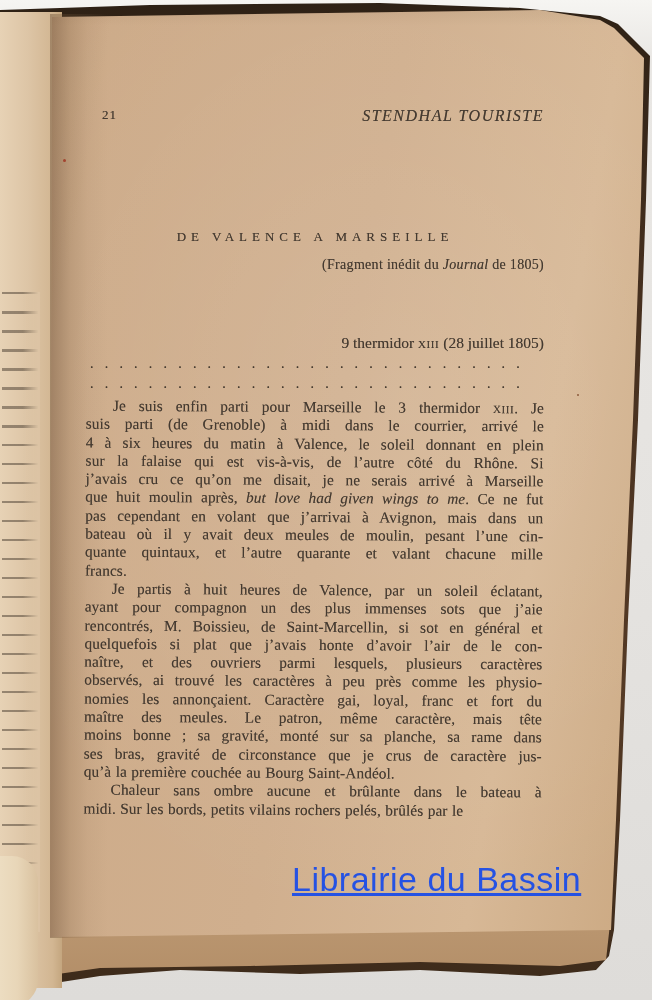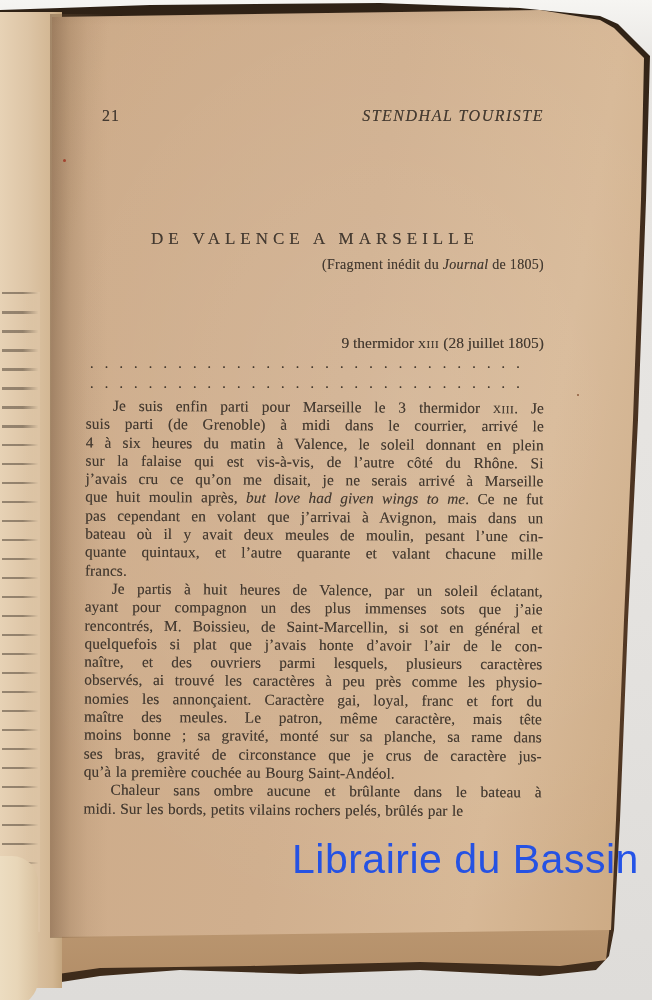--- a/index.html
+++ b/index.html
@@ -54,45 +54,45 @@
     background:linear-gradient(90deg,rgba(96,68,44,.42) 0,rgba(124,94,64,.22) 35%,rgba(150,120,90,.10) 65%,rgba(150,120,90,0) 100%);
   }
   .speck1{left:63px;top:159px;width:3px;height:3px;border-radius:50%;background:#a3442f;z-index:8;}
   .speck2{left:577px;top:394px;width:2px;height:2px;border-radius:50%;background:#8c5b3c;z-index:8;}
 
   
   .print{color:#443a31;z-index:9;text-shadow:0 0 .5px rgba(64,52,40,.55);}
   .header-row{
     left:86px;top:107px;width:458px;display:flex;justify-content:space-between;align-items:flex-start;
   }
-  .pagenum{font-size:16px;letter-spacing:1px;padding-left:16px;font-family:Liberation Serif, serif;}
+  .pagenum{font-size:13px;letter-spacing:1px;padding-left:16px;font-family:Liberation Serif, serif;}
   .running-title{font-style:italic;font-size:16px;letter-spacing:1.5px;}
-  .chapter-title{left:86px;top:229px;width:458px;text-align:center;font-size:17px;letter-spacing:5px;}
+  .chapter-title{left:86px;top:229px;width:458px;text-align:center;font-size:13px;letter-spacing:5px;}
   .chapter-subtitle{left:86px;top:257px;width:458px;text-align:right;font-size:14px;letter-spacing:.3px;}
   .dateline{left:86px;top:334px;width:458px;padding-left:165px;box-sizing:border-box;font-size:15.5px;text-align:right;}
   .dots{left:90px;top:357px;width:460px;font-size:14px;letter-spacing:11.2px;line-height:14px;
         color:#43392f;overflow:hidden;white-space:nowrap;}
   .dots2{top:377px;}
   .body-text{
     left:86px;top:398px;width:458px;font-size:15.3px;transform:rotate(.35deg);transform-origin:50% 0;
   }
   .line{
     height:18.3px;line-height:18.3px;white-space:nowrap;
     text-align:justify;text-align-last:justify;letter-spacing:.1px;word-spacing:.5px;
   }
   .line.last{text-align-last:left;}
   .line.indent{text-indent:27px;}
   .r-i{font-style:italic;}
   .r-sc{font-variant:small-caps;letter-spacing:.6px;}
 
   
   .watermark{
-    left:292px;top:836px;z-index:12;
+    left:292px;top:860px;z-index:12;
     font-family:"Liberation Sans","DejaVu Sans",sans-serif;
-    font-size:41px;letter-spacing:.5px;white-space:nowrap;opacity:.95;
+    font-size:34px;letter-spacing:.5px;white-space:nowrap;opacity:.95;text-decoration:underline;
   }
 </style>
 </head>
 <body>
 
 <div class="abs book-edge"></div>
 <div class="abs under-pages"></div>
 <div class="abs left-page"></div>
 <div class="abs fragments"></div>
 <div class="abs main-page"></div>

